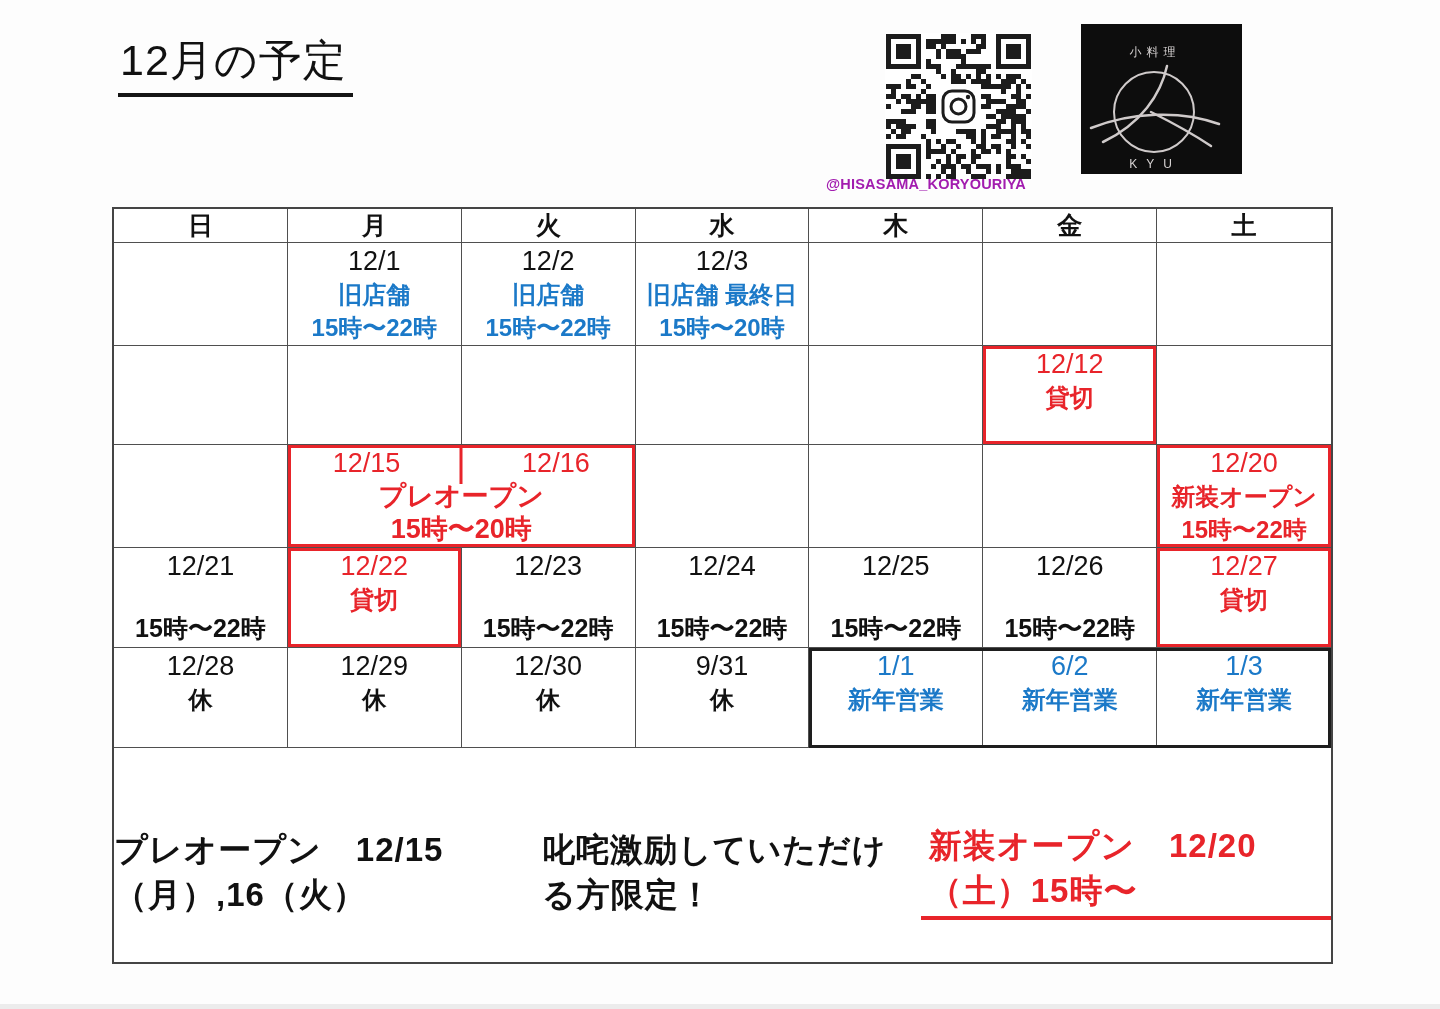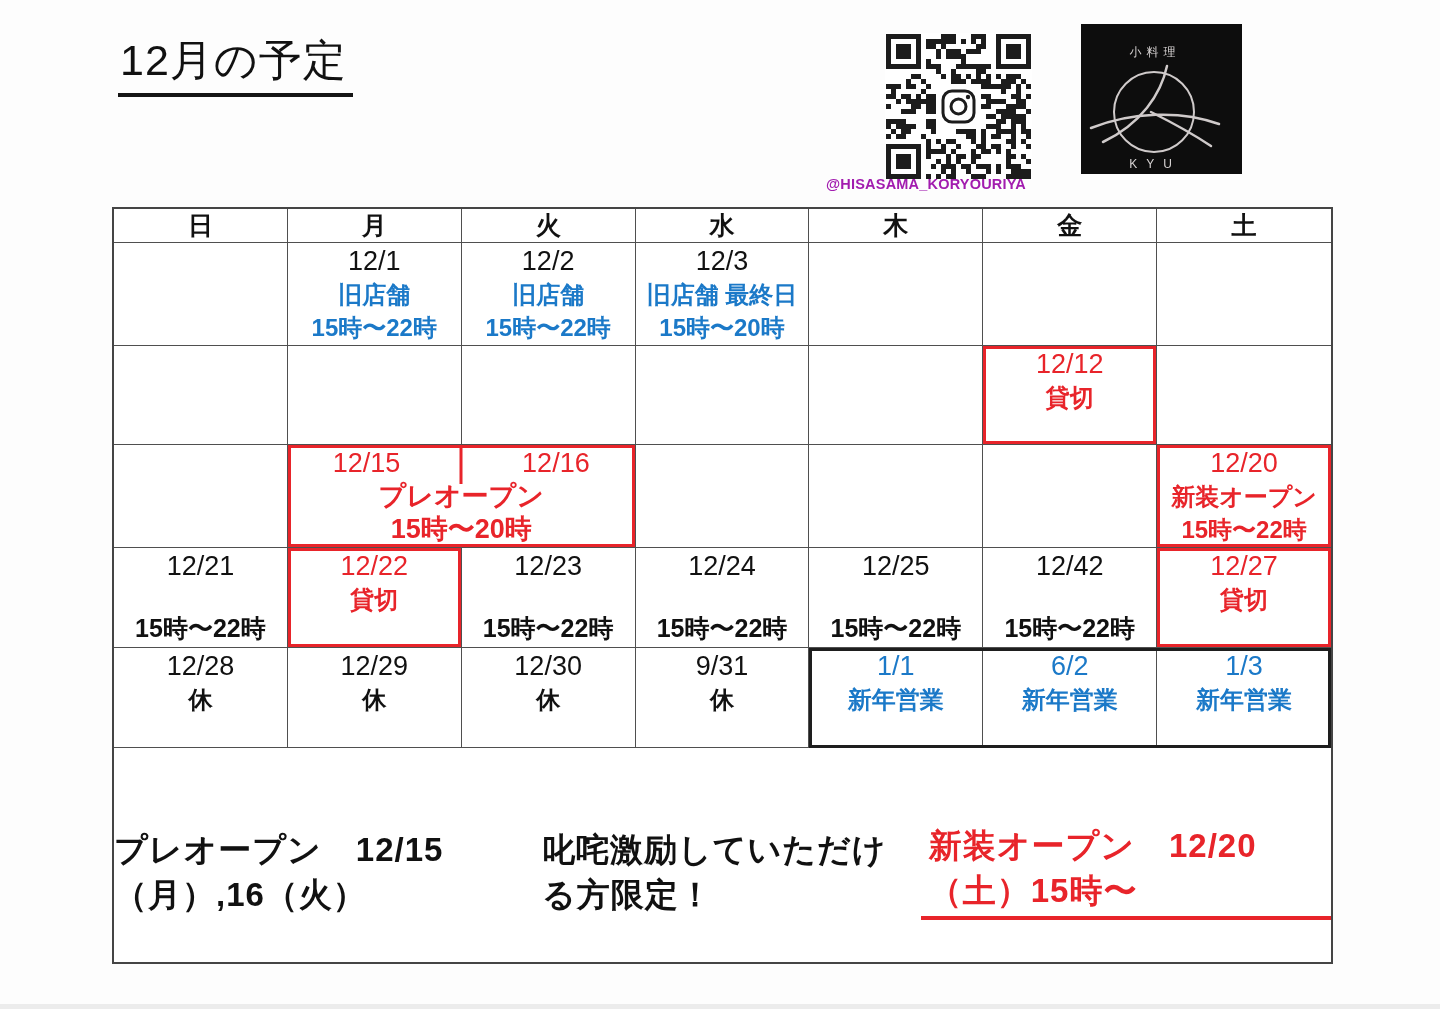--- a/index.html
+++ b/index.html
@@ -464,21 +464,21 @@
   </div>
   <div class="c">
     <span class="date">12/24</span>
     <span class="timeb">15時〜22時</span>
   </div>
   <div class="c">
     <span class="date">12/25</span>
     <span class="timeb">15時〜22時</span>
   </div>
   <div class="c">
-    <span class="date">12/42</span>
+    <span class="date">12/26</span>
     <span class="timeb">15時〜22時</span>
   </div>
   <div class="c last redbox">
     <span class="date redt">12/27</span>
     <span class="ln redt">貸切</span>
   </div>
 
   <div class="c">
     <span class="date">12/28</span>
     <span class="ln">休</span>

